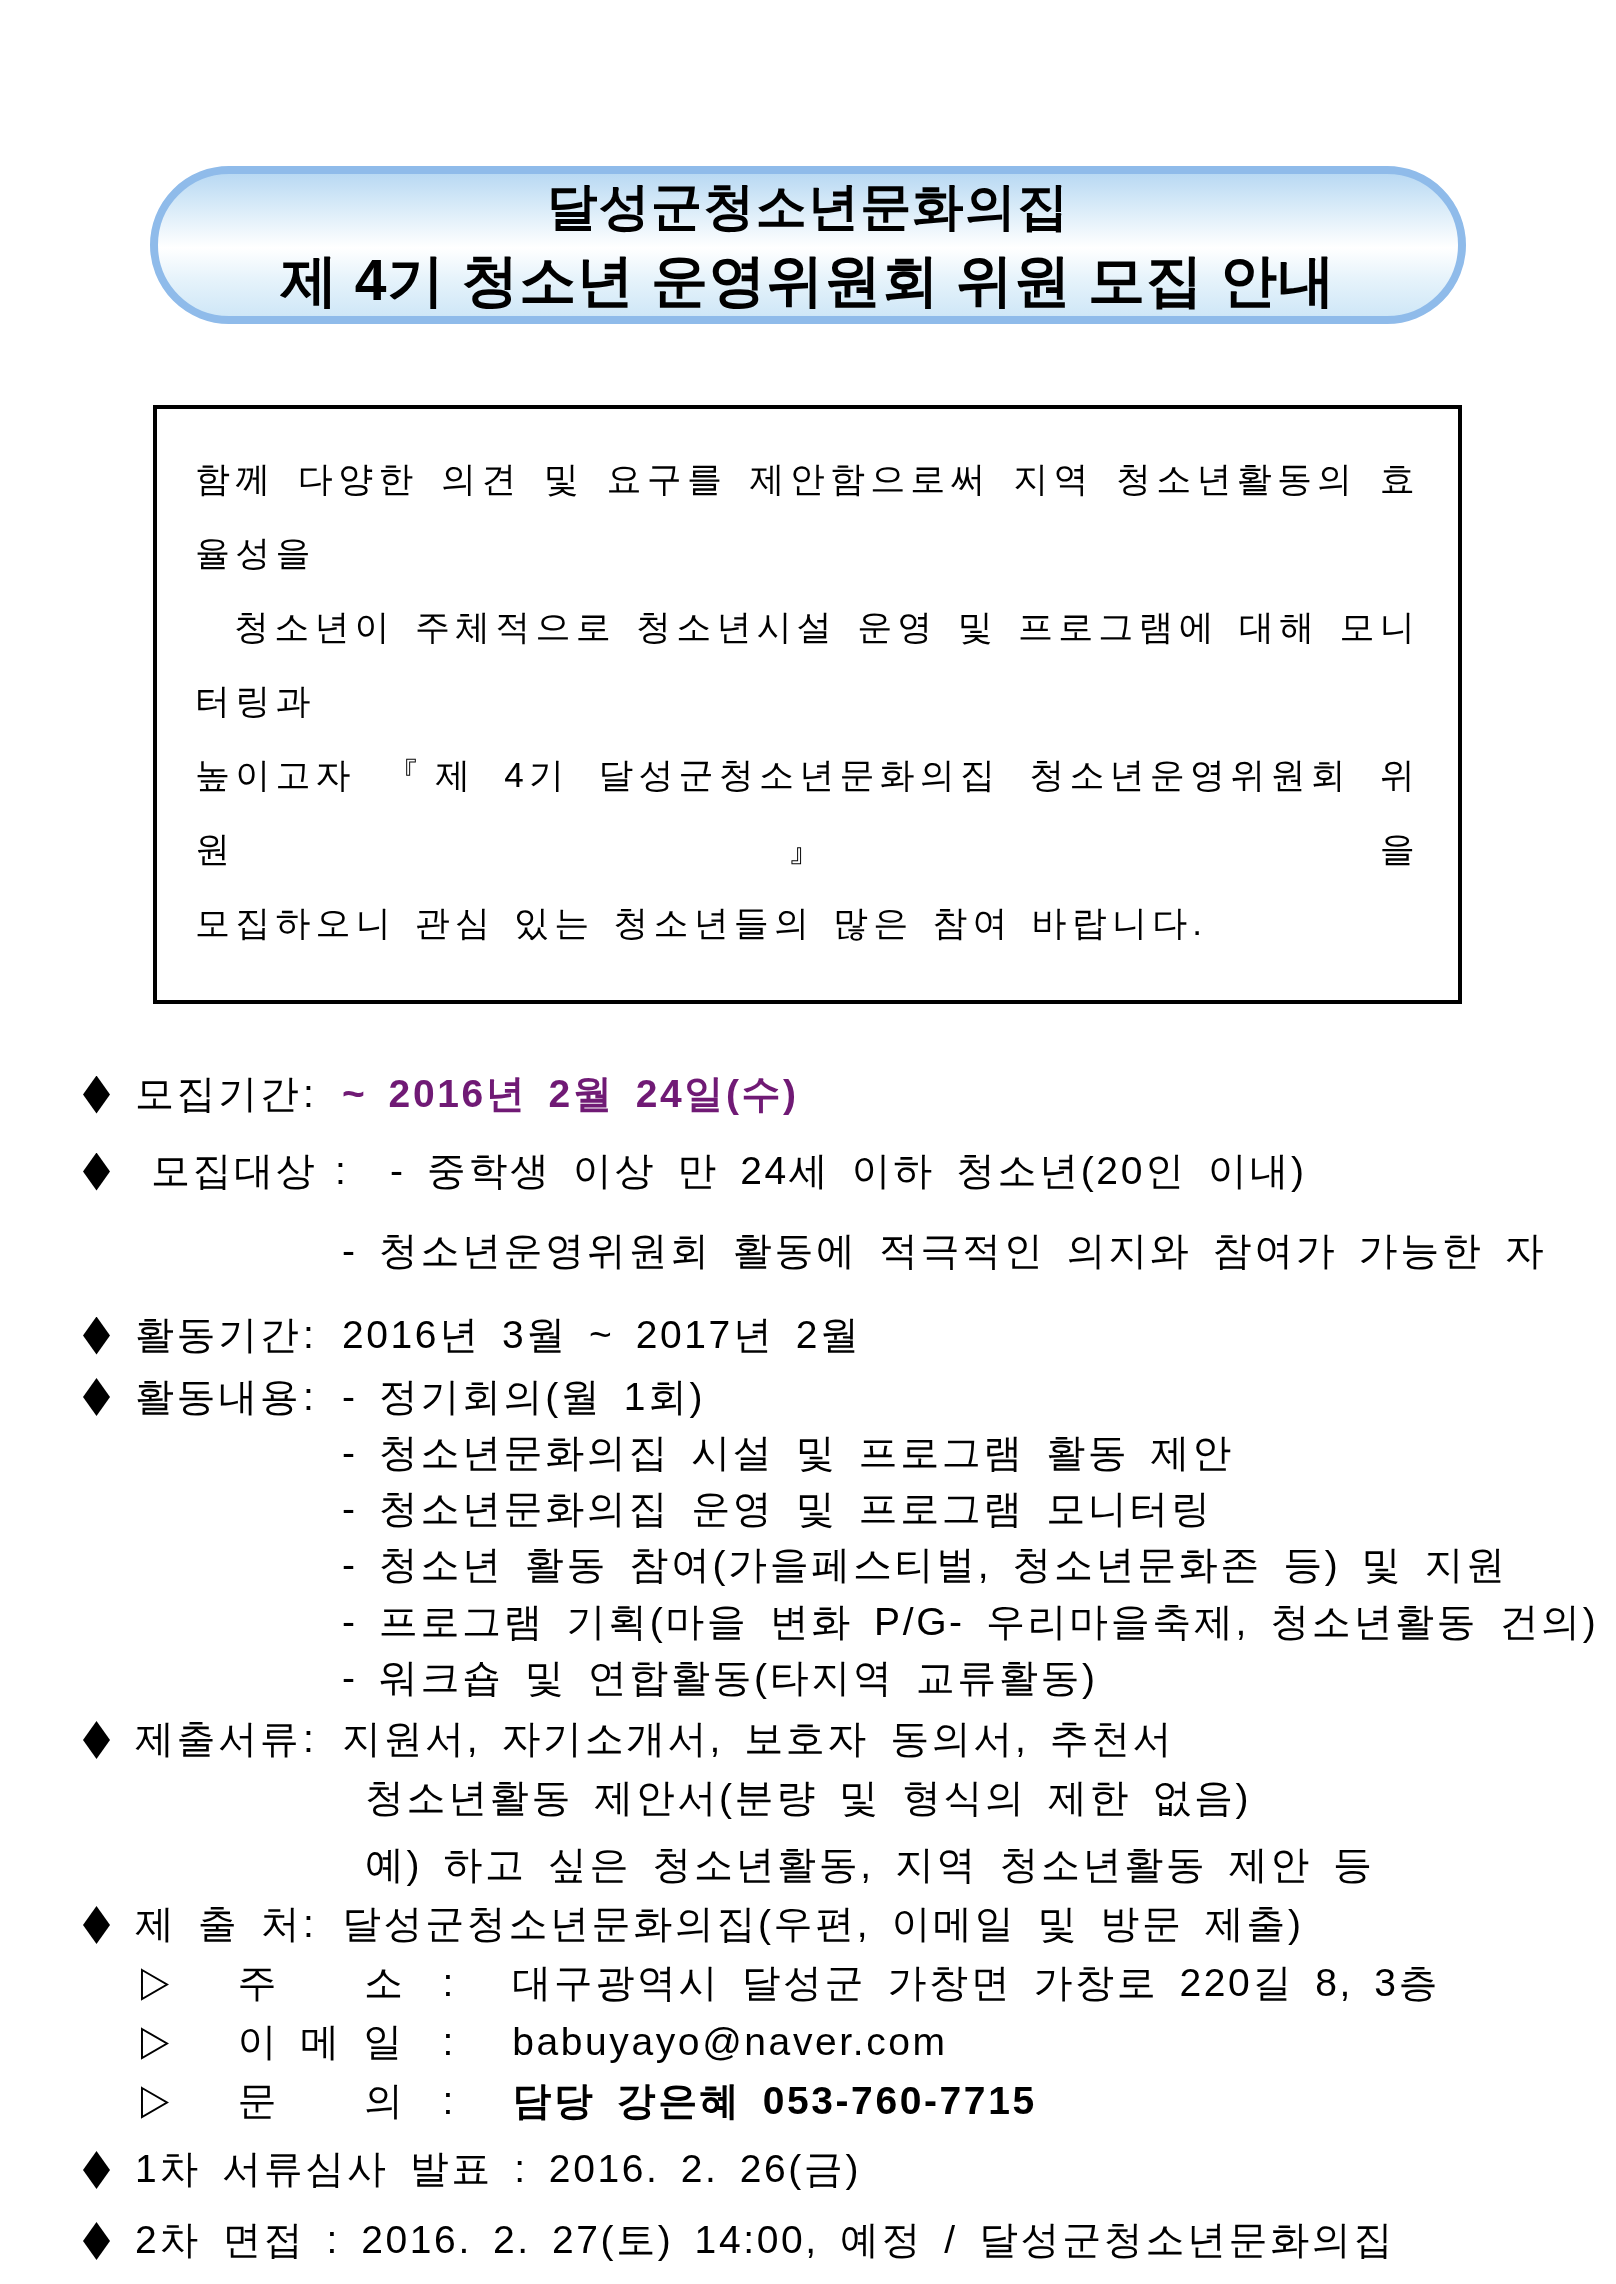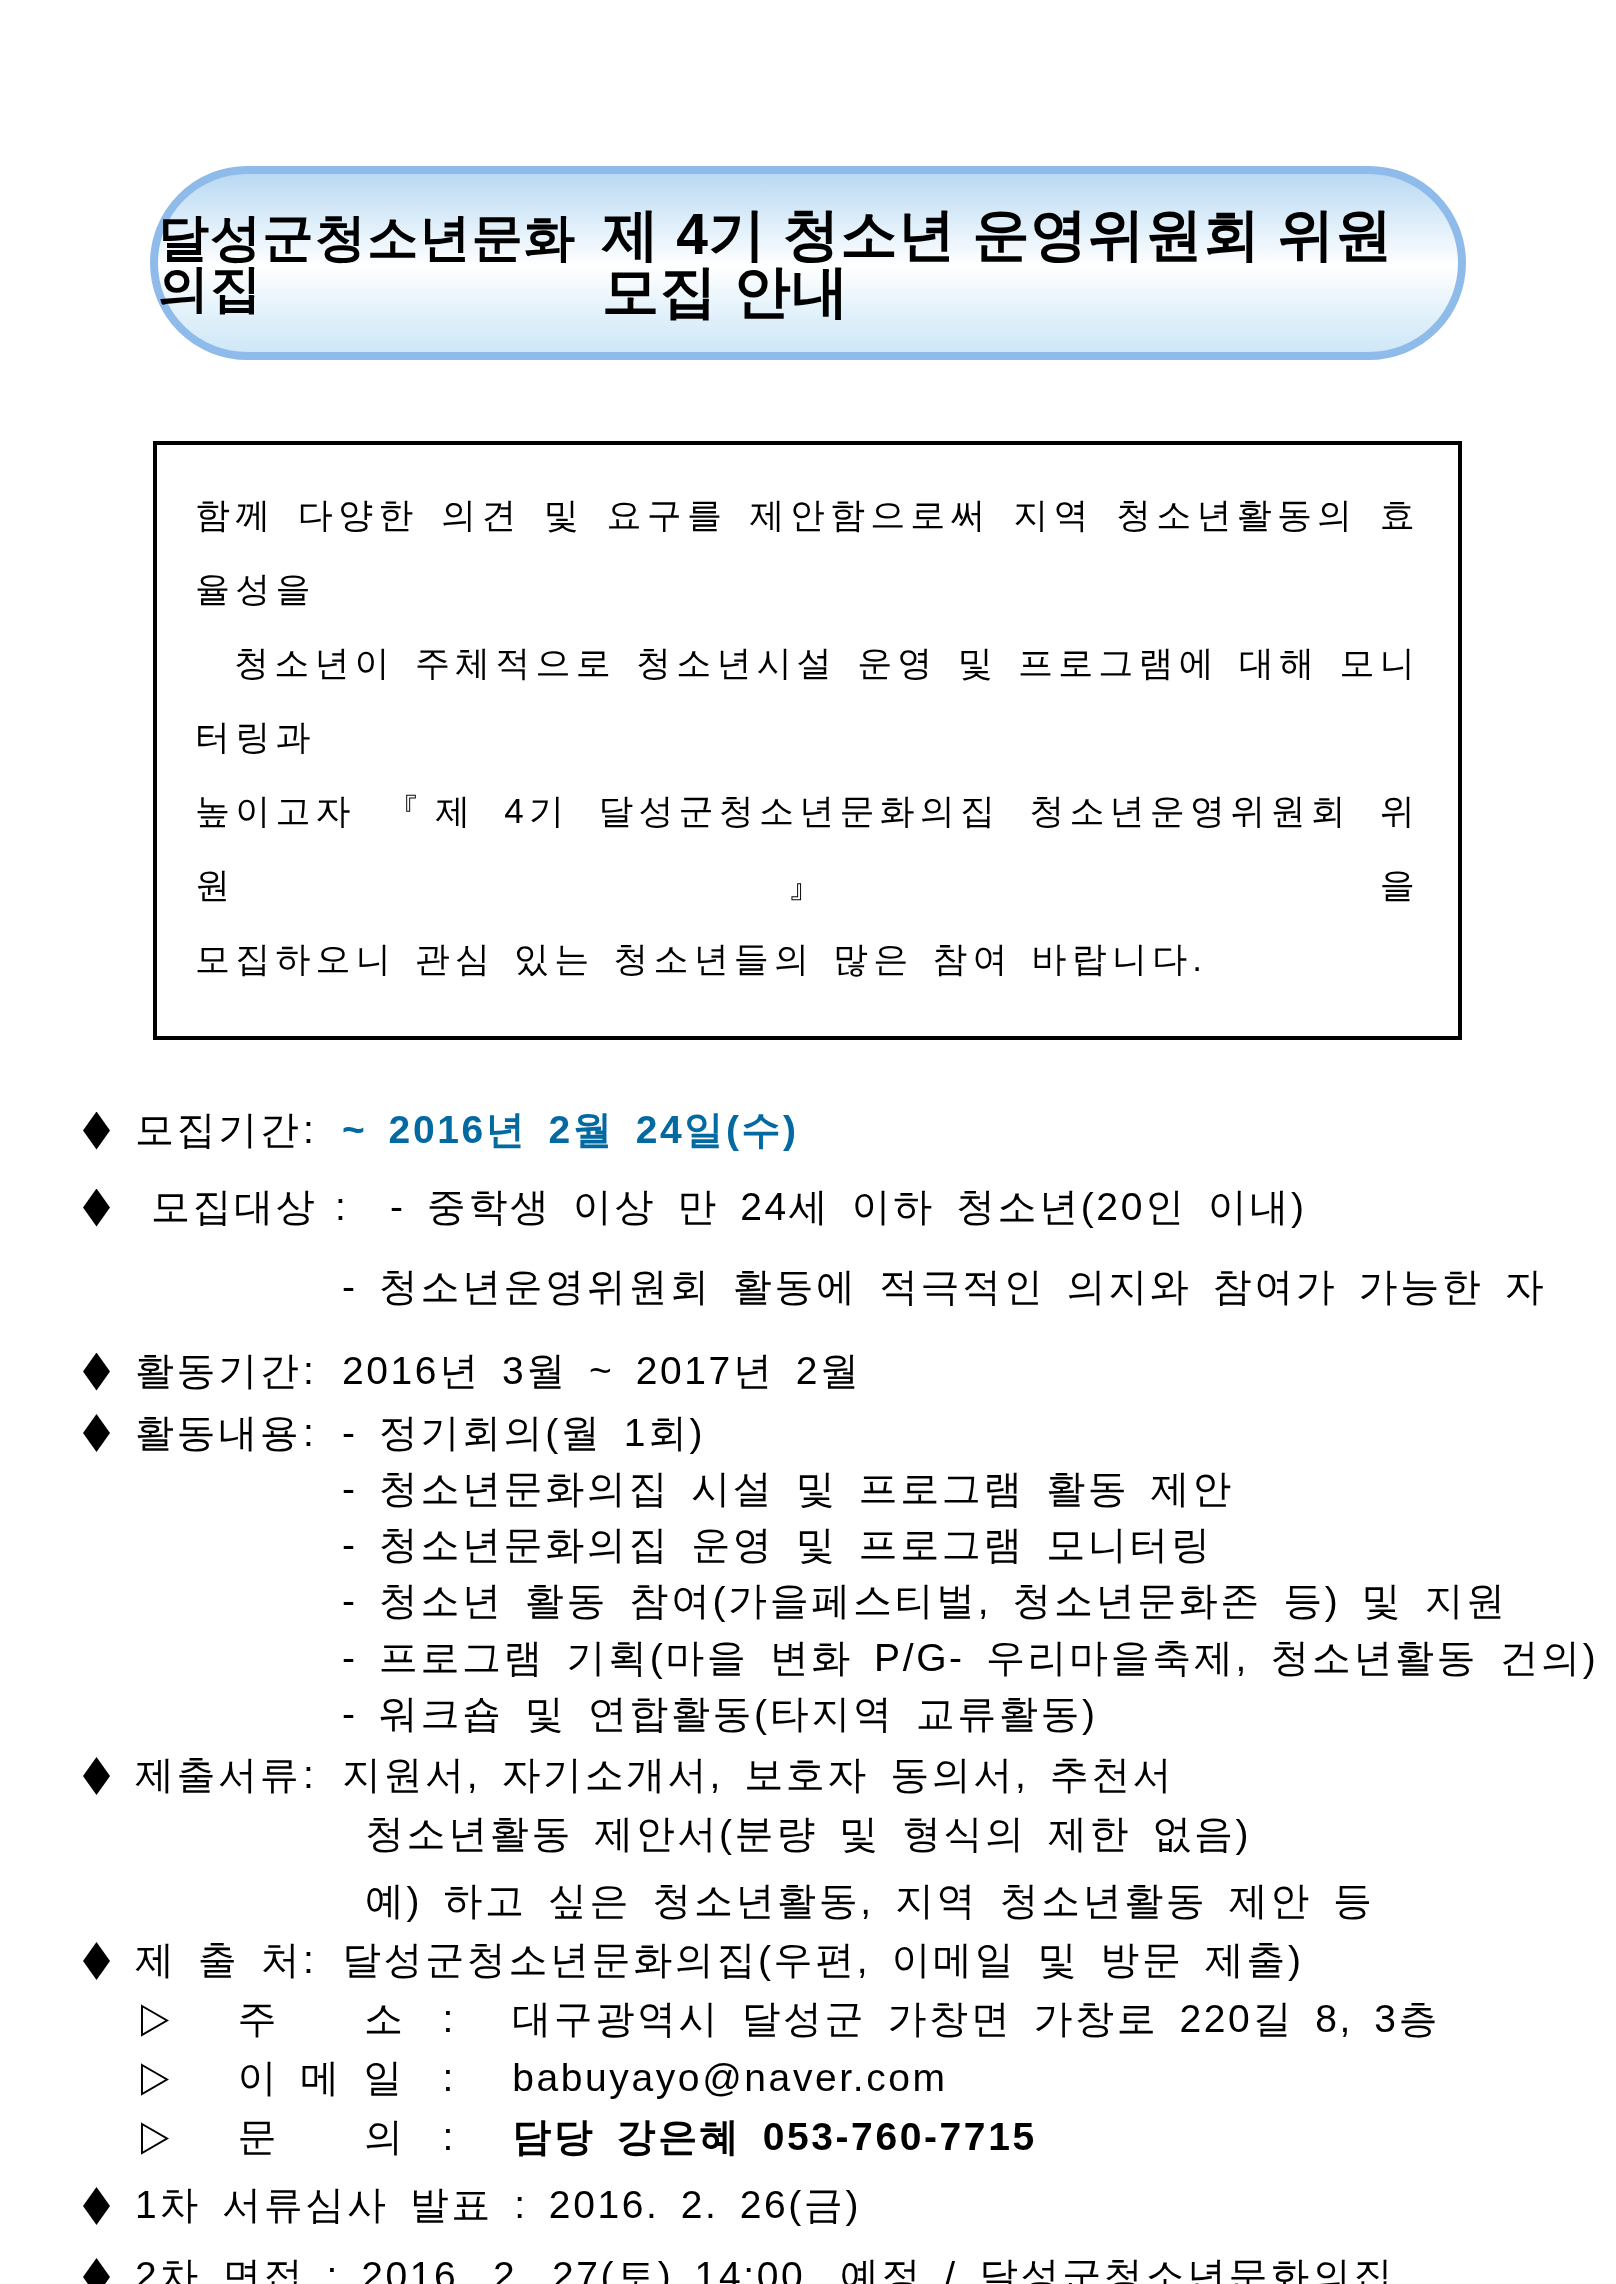--- a/index.html
+++ b/index.html
@@ -3,24 +3,24 @@
 <meta charset="utf-8">
 <style>
   html,body{margin:0;padding:0;}
   body{
     width:1616px;height:2284px;background:#ffffff;color:#000;
     font-family:"Liberation Sans","DejaVu Sans",sans-serif;
     overflow:hidden;position:relative;
   }
   
   .banner{
-    margin:166px 0 0 150px;width:1316px;height:194px;box-sizing:border-box;
+    margin:166px 0 0 150px;width:1316px;height:158px;box-sizing:border-box;
     border:8.5px solid #8fbbea;border-radius:104px;
     background:linear-gradient(180deg,#b9d9f3 0%,#dcedf9 26%,#ffffff 52%,#e6f3fb 74%,#cfe7f7 100%);
-    display:flex;flex-direction:row;align-items:center;justify-content:center;gap:19.5px;
+    display:flex;flex-direction:column;align-items:center;justify-content:center;gap:19.5px;
   }
   .banner .t1{font-size:51px;font-weight:bold;letter-spacing:1.3px;line-height:1;}
   .banner .t2{font-size:57px;font-weight:bold;letter-spacing:0.7px;line-height:1;}
   
   .introbox{
     margin:81px 0 0 153px;width:1309px;box-sizing:border-box;
     border:4.6px solid #000;padding:33px 38px 40px 38px;
   }
   .introbox .ln{
     font-size:35px;line-height:74px;letter-spacing:5.2px;word-spacing:3.9px;
@@ -41,21 +41,21 @@
   }
   .tri{flex:none;margin:5.2px 23.5px 0 0;}
   .lbl{flex:none;display:inline-block;width:168px;white-space:pre;}
   .sublbl{flex:none;display:inline-block;width:160px;white-space:pre;}
   .colon{flex:none;display:inline-block;width:13px;}
   .val{margin-left:26px;white-space:pre;}
   .val2{margin-left:11.7px;white-space:pre;}
   .s{padding-left:57px;gap:45px;}
   .c{padding-left:259px;}
   .c2{padding-left:282px;}
-  .red{color:#0369a1;font-weight:bold;}
+  .red{color:#701a75;font-weight:bold;}
   .b{font-weight:bold;}
   
   .m54{margin-top:35px;gap:16px;} .m58{margin-top:38px;} .m64{margin-top:42px;}
   .m30{margin-top:19.5px;} .m22{margin-top:14.3px;} .m26{margin-top:17px;}
   .m24{margin-top:25px;} .m40{margin-top:26px;} .m44{margin-top:29px;}
 </style>
 </head>
 <body>
 
 <div class="banner">

